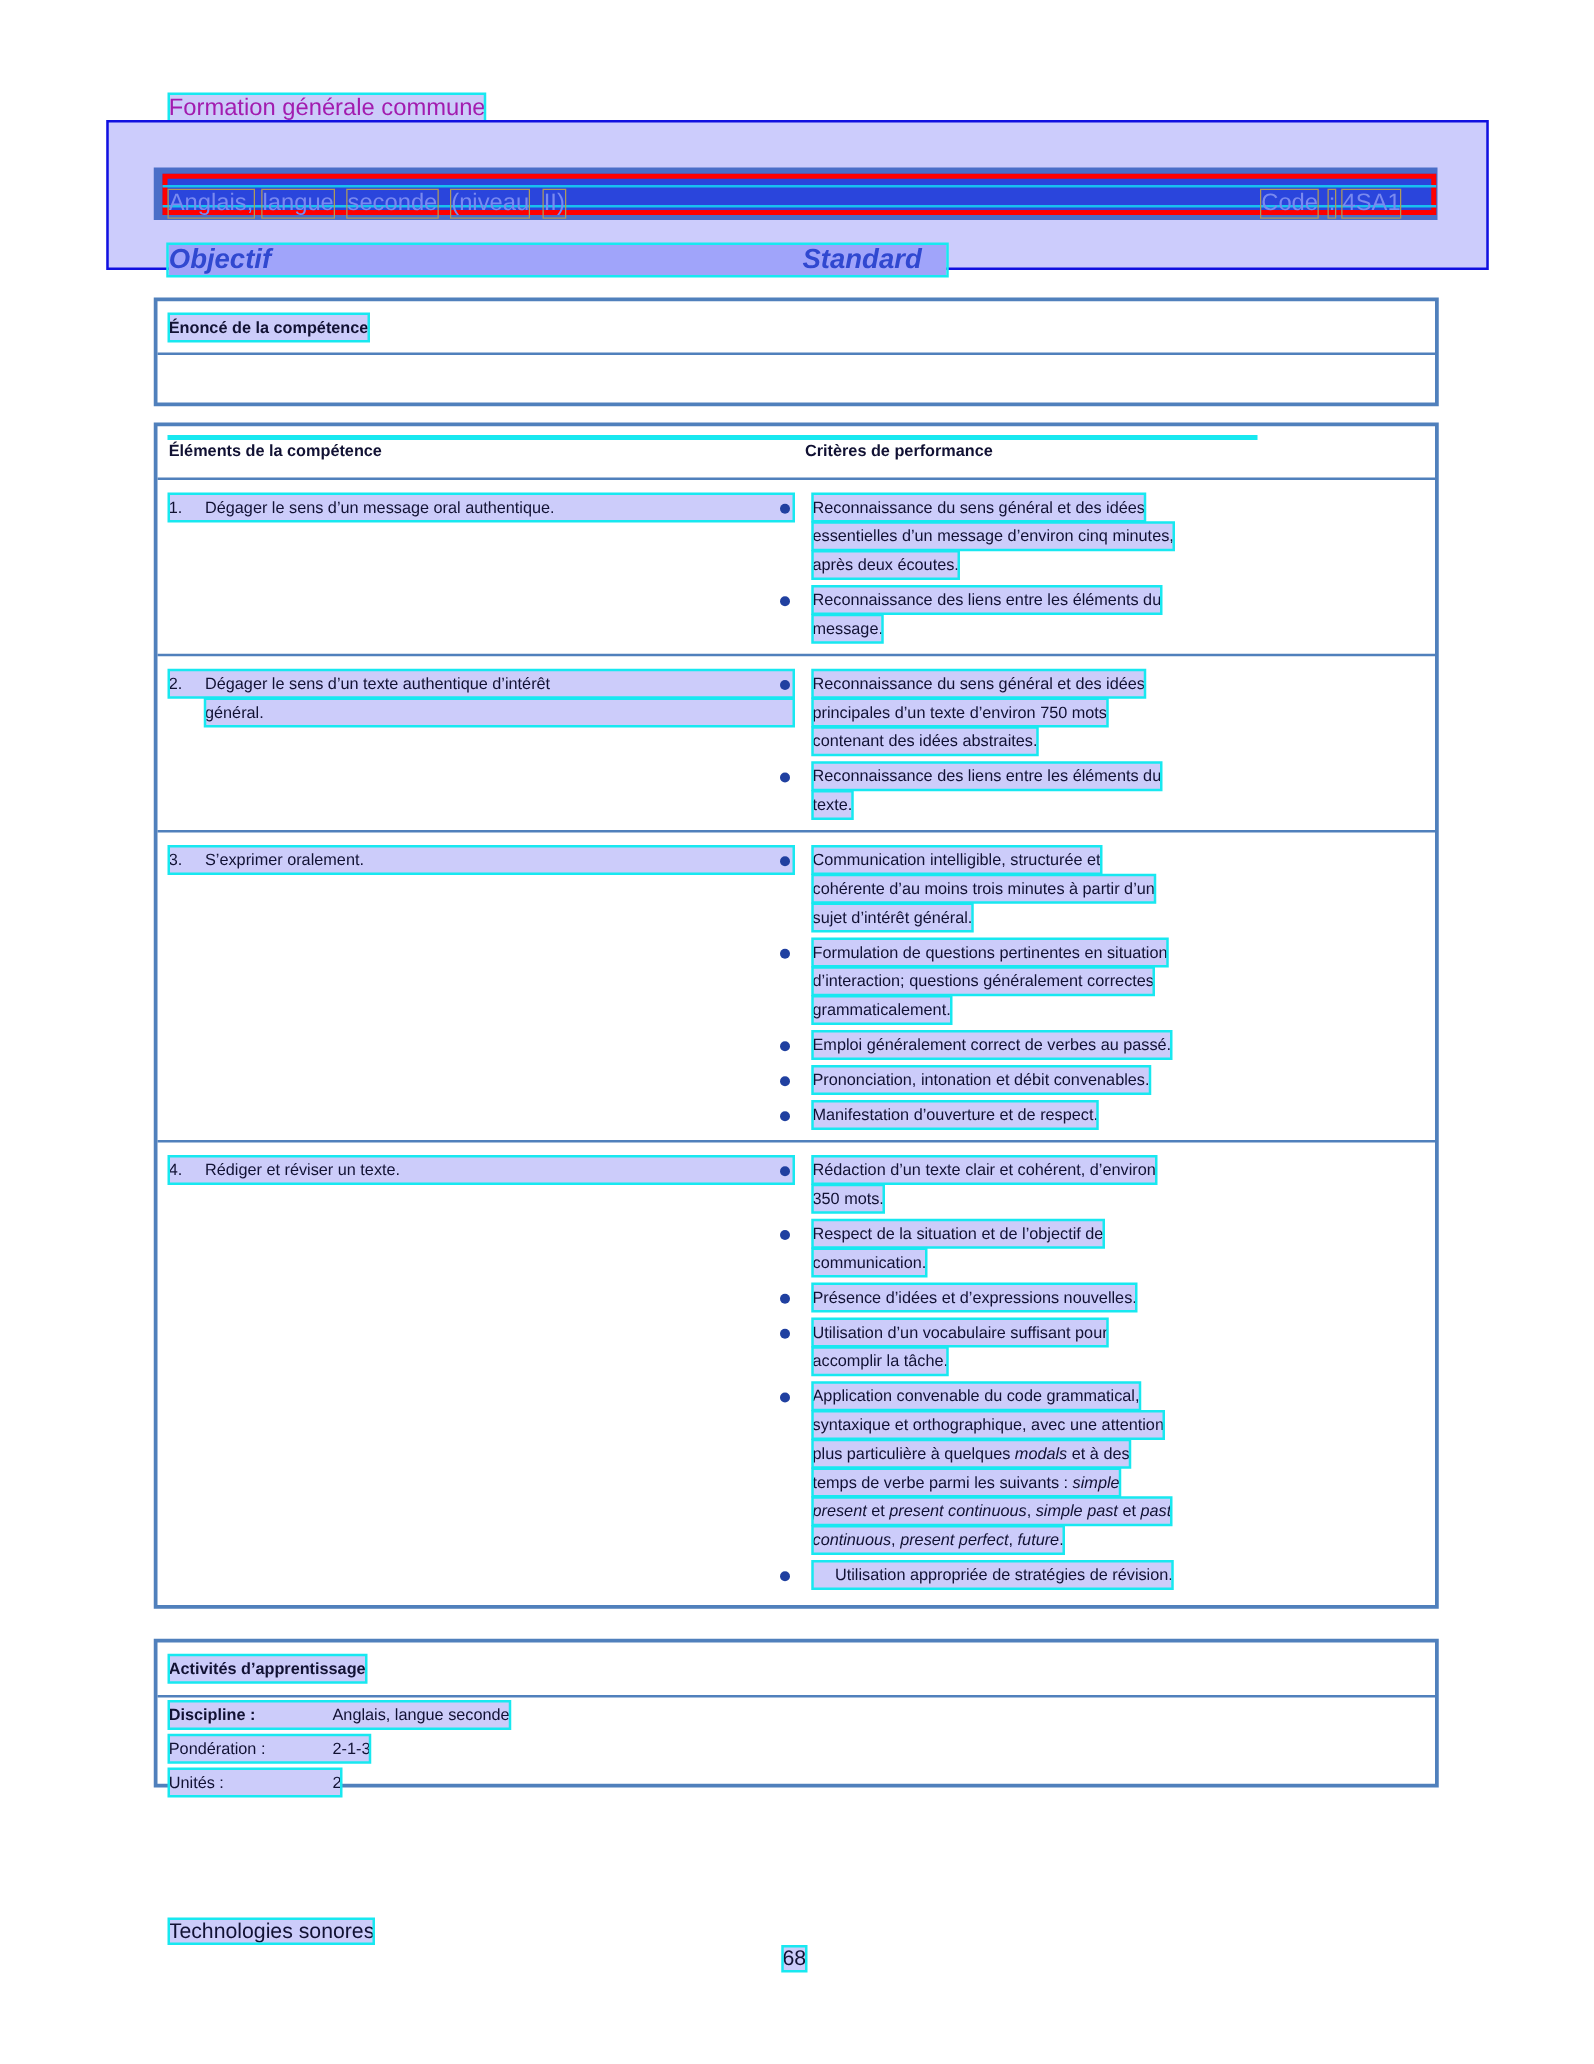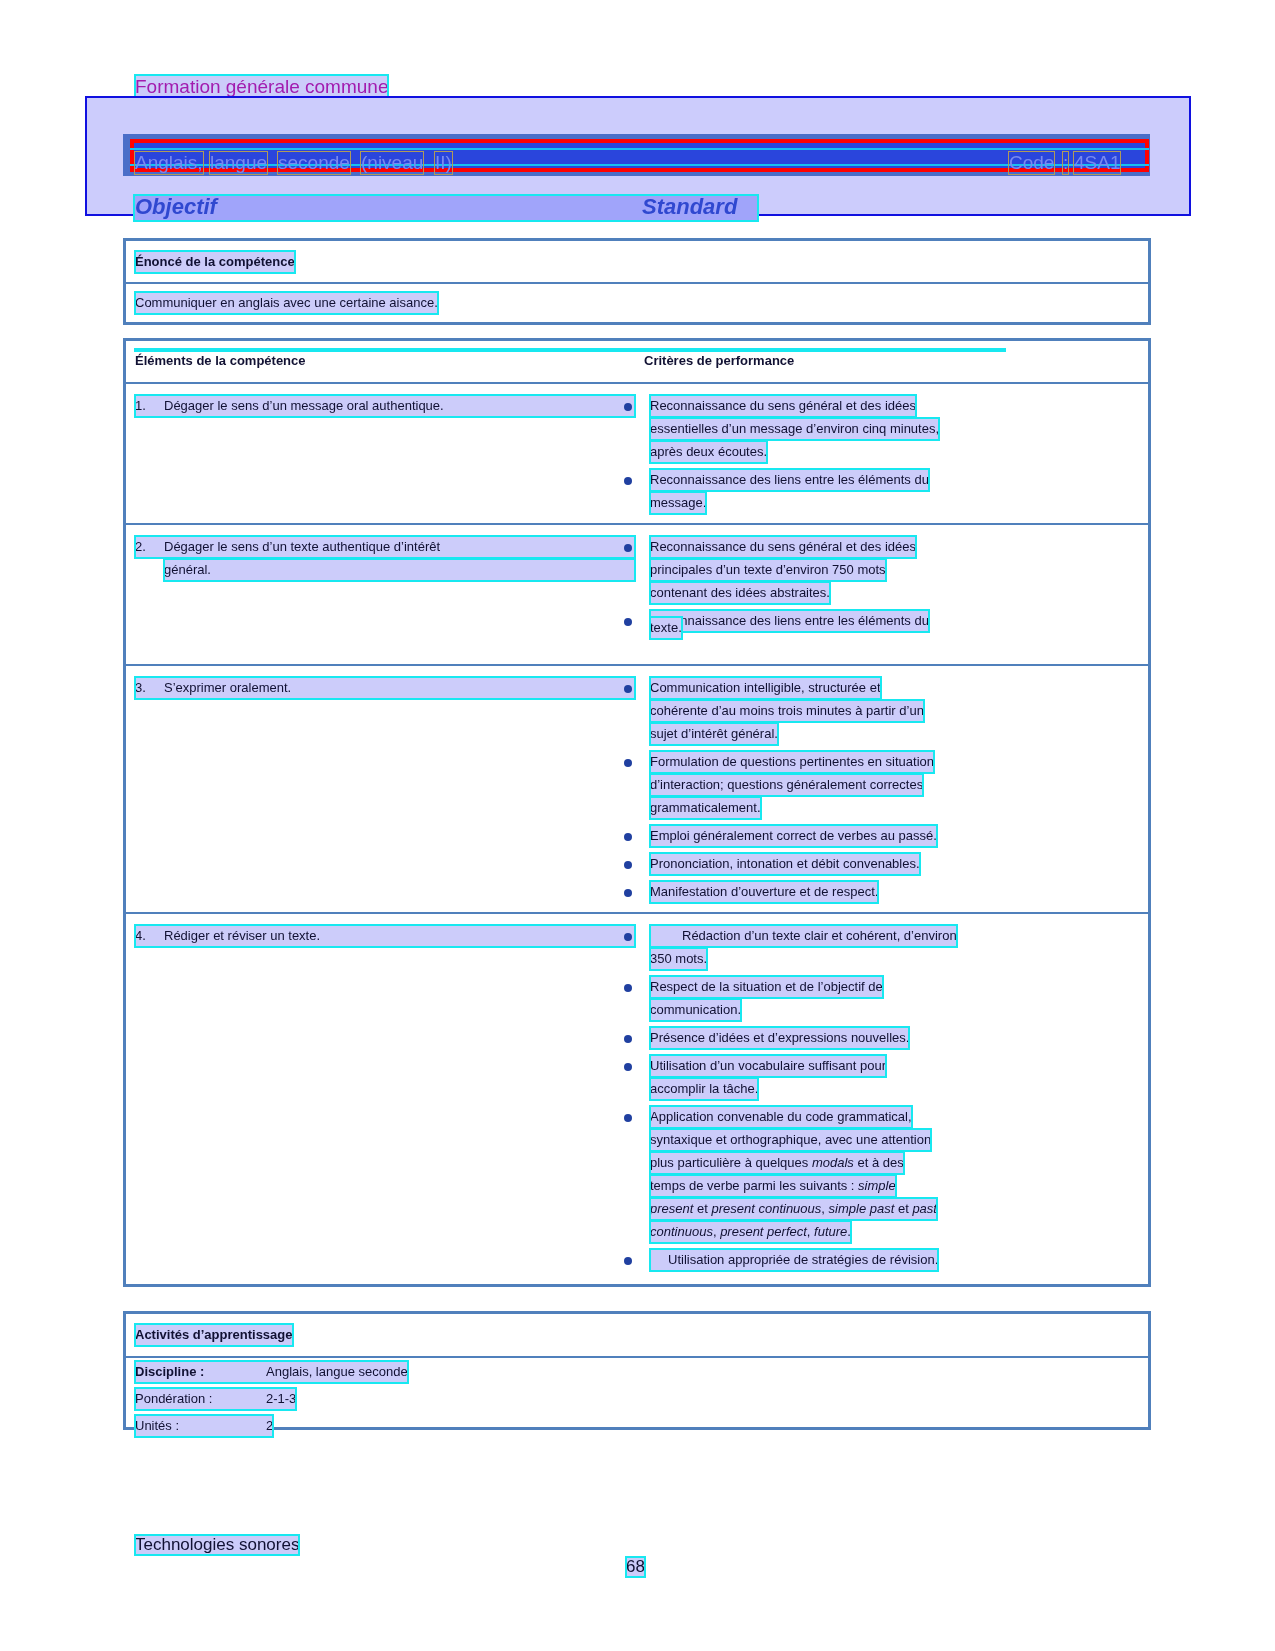--- a/index.html
+++ b/index.html
@@ -51,21 +51,20 @@
 <span class="course-word" style="left:1063px">:</span>
 <span class="course-word" style="left:1074px">4SA1</span>
 
 <div id="objectif"></div>
 <span class="obj-label" style="left:135px">Objectif</span>
 <span class="obj-label" style="left:642px">Standard</span>
 
 <div id="enonce-box" class="box">
   <span class="abs hdr hl" style="left:9px; top:10px;">Énoncé de la compétence</span>
   <div class="hline" style="top:41px"></div>
-  <span class="abs hl" style="left:9px; top:51px;">Communiquer en anglais avec une certaine aisance.</span>
 </div>
 
 <div id="elements-box" class="box" style="height: 949px;">
   <div class="abs hdr hl" style="left:9px; top:9px; width:870px;"></div>
   <span class="abs hdr" style="left:9px; top:9px;">Éléments de la compétence</span>
   <span class="abs hdr" style="left:518px; top:9px;">Critères de performance</span>
   <div class="hline" style="top:41px"></div>
   <div id="rows-container">
       <div class="abs hl" style="left: 9px; top: 54px; width: 500px;"><span style="display: inline-block; width: 29px;">1.</span><span>Dégager le sens d’un message oral authentique.</span></div>
       <span class="bullet" style="left: 498px; top: 62px;"></span>
@@ -77,41 +76,41 @@
       <div class="abs hl" style="left: 524px; top: 151px;">message.</div>
       <div class="hline" style="top: 182px;"></div>
       <div class="abs hl" style="left: 9px; top: 195px; width: 500px;"><span style="display: inline-block; width: 29px;">2.</span><span>Dégager le sens d’un texte authentique d’intérêt</span></div>
       <div class="abs hl" style="left: 38px; top: 218px; width: 471px;"><span>général.</span></div>
       <span class="bullet" style="left: 498px; top: 203px;"></span>
       <div class="abs hl" style="left: 524px; top: 195px;">Reconnaissance du sens général et des idées</div>
       <div class="abs hl" style="left: 524px; top: 218px;">principales d’un texte d’environ 750 mots</div>
       <div class="abs hl" style="left: 524px; top: 241px;">contenant des idées abstraites.</div>
       <span class="bullet" style="left: 498px; top: 277px;"></span>
       <div class="abs hl" style="left: 524px; top: 269px;">Reconnaissance des liens entre les éléments du</div>
-      <div class="abs hl" style="left: 524px; top: 276px;">texte.</div>
+      <div class="abs hl" style="left: 524px; top: 292px;">texte.</div>
       <div class="hline" style="top: 323px;"></div>
       <div class="abs hl" style="left: 9px; top: 336px; width: 500px;"><span style="display: inline-block; width: 29px;">3.</span><span>S’exprimer oralement.</span></div>
       <span class="bullet" style="left: 498px; top: 344px;"></span>
       <div class="abs hl" style="left: 524px; top: 336px;">Communication intelligible, structurée et</div>
       <div class="abs hl" style="left: 524px; top: 359px;">cohérente d’au moins trois minutes à partir d’un</div>
       <div class="abs hl" style="left: 524px; top: 382px;">sujet d’intérêt général.</div>
       <span class="bullet" style="left: 498px; top: 418px;"></span>
       <div class="abs hl" style="left: 524px; top: 410px;">Formulation de questions pertinentes en situation</div>
       <div class="abs hl" style="left: 524px; top: 433px;">d’interaction; questions généralement correctes</div>
       <div class="abs hl" style="left: 524px; top: 456px;">grammaticalement.</div>
       <span class="bullet" style="left: 498px; top: 492px;"></span>
       <div class="abs hl" style="left: 524px; top: 484px;">Emploi généralement correct de verbes au passé.</div>
       <span class="bullet" style="left: 498px; top: 520px;"></span>
       <div class="abs hl" style="left: 524px; top: 512px;">Prononciation, intonation et débit convenables.</div>
       <span class="bullet" style="left: 498px; top: 548px;"></span>
       <div class="abs hl" style="left: 524px; top: 540px;">Manifestation d’ouverture et de respect.</div>
       <div class="hline" style="top: 571px;"></div>
       <div class="abs hl" style="left: 9px; top: 584px; width: 500px;"><span style="display: inline-block; width: 29px;">4.</span><span>Rédiger et réviser un texte.</span></div>
       <span class="bullet" style="left: 498px; top: 592px;"></span>
-      <div class="abs hl" style="left: 524px; top: 584px; padding-left: 32px;">Rédaction d’un texte clair et cohérent, d’environ</div>
+      <div class="abs hl" style="left: 524px; top: 584px;">Rédaction d’un texte clair et cohérent, d’environ</div>
       <div class="abs hl" style="left: 524px; top: 607px;">350 mots.</div>
       <span class="bullet" style="left: 498px; top: 643px;"></span>
       <div class="abs hl" style="left: 524px; top: 635px;">Respect de la situation et de l’objectif de</div>
       <div class="abs hl" style="left: 524px; top: 658px;">communication.</div>
       <span class="bullet" style="left: 498px; top: 694px;"></span>
       <div class="abs hl" style="left: 524px; top: 686px;">Présence d’idées et d’expressions nouvelles.</div>
       <span class="bullet" style="left: 498px; top: 722px;"></span>
       <div class="abs hl" style="left: 524px; top: 714px;">Utilisation d’un vocabulaire suffisant pour</div>
       <div class="abs hl" style="left: 524px; top: 737px;">accomplir la tâche.</div>
       <span class="bullet" style="left: 498px; top: 773px;"></span>

